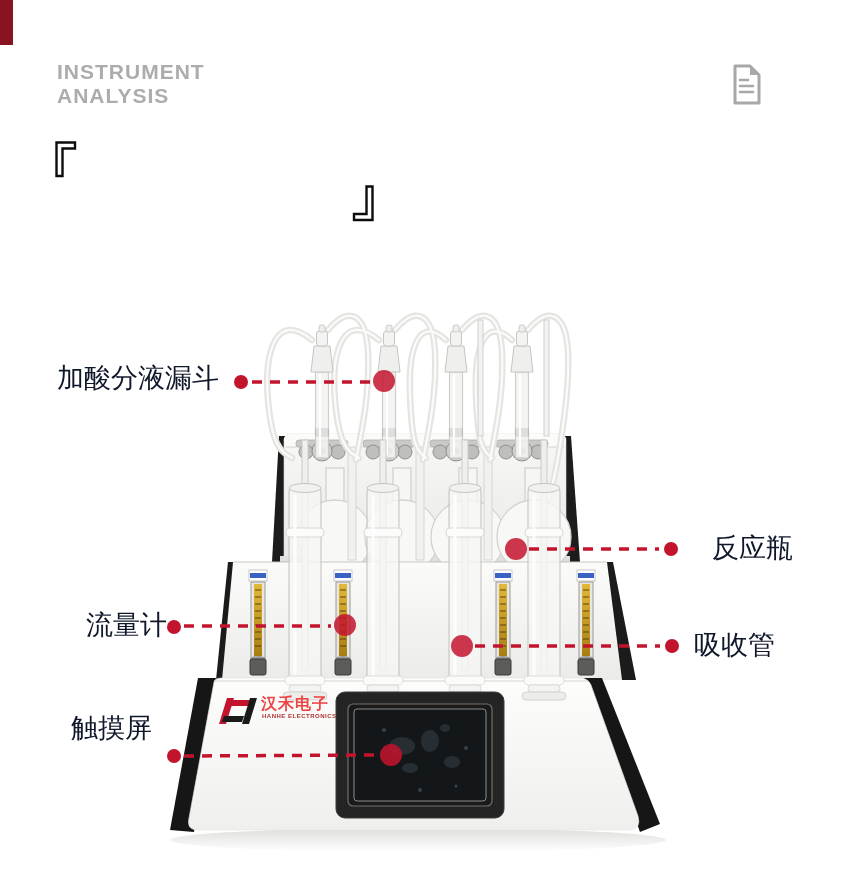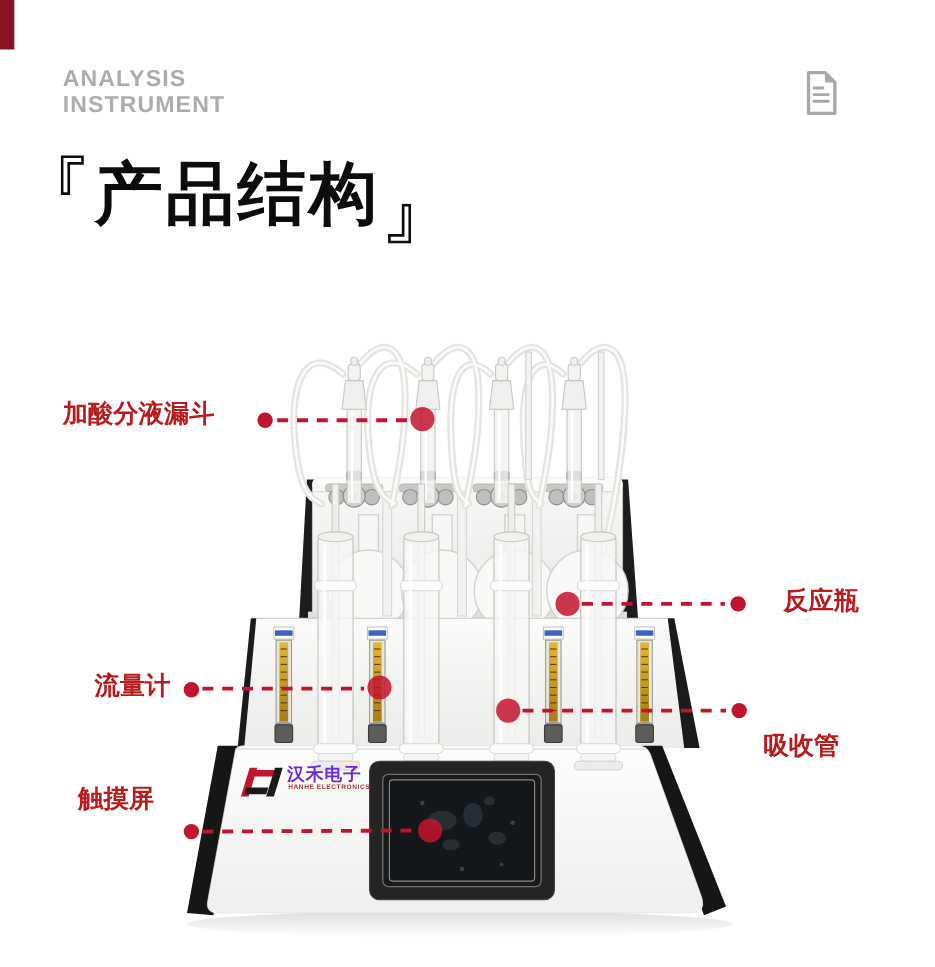--- a/index.html
+++ b/index.html
@@ -14,57 +14,56 @@
   .title-text{position:absolute;left:86px;top:144px;font-size:62px;font-weight:900;
               color:#0C0C0C;letter-spacing:3px;line-height:1.05;white-space:nowrap;}
   .bracket{position:absolute;}
   .bracket.open{left:55px;top:141px;}
   .bracket.close{left:352px;top:185px;}
 
   .doc-icon{position:absolute;left:731px;top:63px;}
 
   .machine-svg,.callout-svg{position:absolute;left:0;top:0;}
 
-  .callout-label{position:absolute;font-size:23px;font-weight:700;color:#b91c1c;
+  .callout-label{position:absolute;font-size:27px;font-weight:400;color:#0f172a;
                  white-space:nowrap;line-height:1.1;}
   .cl-funnel{left:57px;top:364px;}
   .cl-reaction{left:712px;top:534px;}
   .cl-flow{left:86px;top:611px;}
-  .cl-absorb{left:694px;top:665px;}
+  .cl-absorb{left:694px;top:631px;}
   .cl-touch{left:71px;top:714px;}
 
   .brand-cn{position:absolute;left:261px;top:694px;font-size:16px;font-weight:700;
-            color:#6d28d9;letter-spacing:1px;}
+            color:#ef4444;letter-spacing:1px;}
   .brand-en{position:absolute;left:262px;top:713px;font-size:6px;font-weight:700;
             color:#AE3333;letter-spacing:0.5px;}
 </style>
 </head>
 <body>
 
 <div class="canvas">
 
   <div class="corner-accent"></div>
 
   <div class="eyebrow">
+    <div>INSTRUMENT</div>
     <div>ANALYSIS</div>
-    <div>INSTRUMENT</div>
   </div>
 
   <svg class="doc-icon" width="32" height="44" viewBox="0 0 32 44">
     <path d="M4,3 h15 l9,9 v28 h-24 z" fill="none" stroke="#A8A8A8" stroke-width="3" stroke-linejoin="round"></path>
     <path d="M19,3 l9,9 h-9 z" fill="#A8A8A8"></path>
     <line x1="9" y1="17" x2="17" y2="17" stroke="#A8A8A8" stroke-width="2.6" stroke-linecap="round"></line>
     <line x1="9" y1="23" x2="22" y2="23" stroke="#A8A8A8" stroke-width="2.6" stroke-linecap="round"></line>
     <line x1="9" y1="29" x2="22" y2="29" stroke="#A8A8A8" stroke-width="2.6" stroke-linecap="round"></line>
   </svg>
 
   <svg class="bracket open" width="22" height="37" viewBox="0 0 22 37">
     <path d="M1.5,1.5 H20 V7.5 H7.5 V35 H1.5 Z" fill="#ffffff" stroke="#0C0C0C" stroke-width="2.4"></path>
   </svg>
-  <div class="title-text">产品结构</div>
   <svg class="bracket close" width="22" height="37" viewBox="0 0 22 37">
     <path d="M20.5,35 H2 V29 H14.5 V1.5 H20.5 Z" fill="#ffffff" stroke="#0C0C0C" stroke-width="2.4"></path>
   </svg>
 
   <svg class="machine-svg" width="850" height="879" viewBox="0 0 850 879">
     <defs>
       <linearGradient id="gPanel" x1="0" y1="0" x2="0" y2="1">
         <stop offset="0" stop-color="#f8f8f7"></stop>
           <stop offset="1" stop-color="#e8e8e6"></stop>
       </linearGradient>

